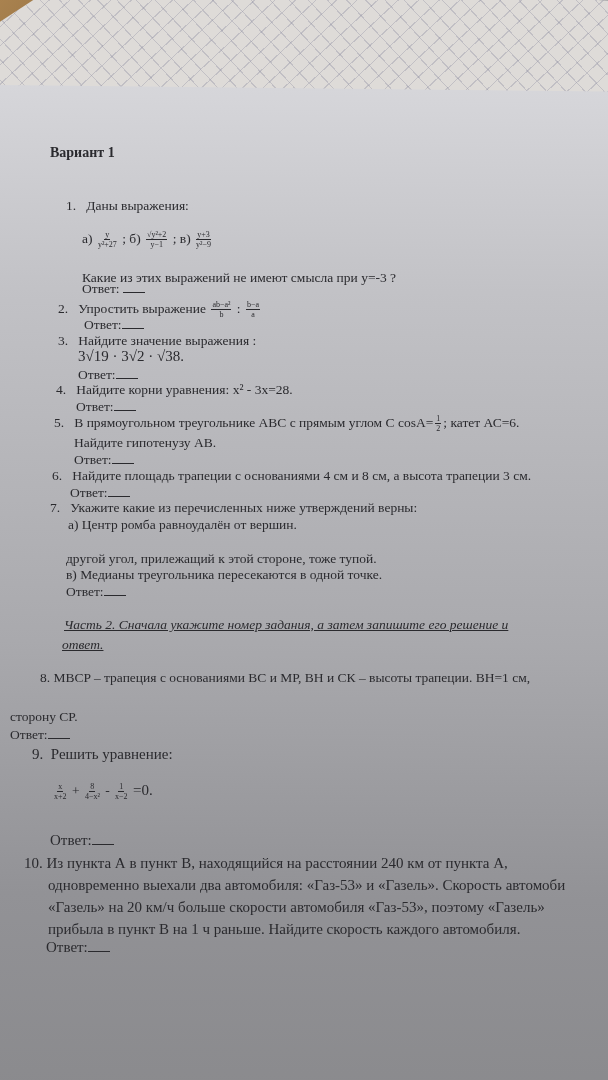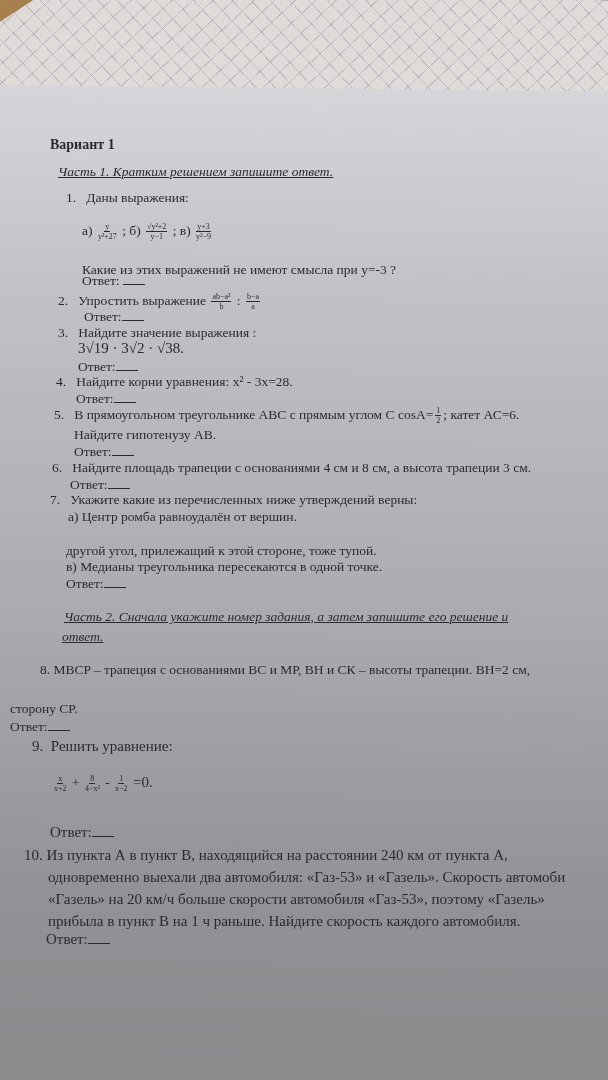--- a/index.html
+++ b/index.html
@@ -21,41 +21,40 @@
       repeating-linear-gradient(-45deg, rgba(140,140,160,.35) 0 1px, transparent 1px 14px);
     transform:rotate(2deg);
     clip-path:polygon(12% 0,100% 0,100% 100%,0 100%,0 40%);
   }
   .sheet {
     position:absolute; left:-10px; top:85px; width:640px; height:1010px;
     background:linear-gradient(180deg,#d6d6da 0%,#c2c2c6 20%,#a9a9ad 55%,#929296 80%,#8a8a8d 100%);
     transform:rotate(0.6deg);
     transform-origin:top left;
   }
-  .content { position:absolute; left:0; top:0; width:608px; height:952px; font-size:13.5px; line-height:17px; }
+  .content { position:absolute; left:0; top:8px; width:608px; height:952px; font-size:13.5px; line-height:17px; }
   .abs { position:absolute; white-space:nowrap; }
   .title { font-weight:bold; font-size:14px; }
   .part-head { font-style:italic; text-decoration:underline; font-size:13.5px; }
   .answer-line { display:inline-block; width:22px; border-bottom:1px solid #2a2a2e; height:12px; vertical-align:baseline; }
   .frac { display:inline-flex; flex-direction:column; align-items:center; vertical-align:middle; font-size:8px; line-height:9px; margin:0 2px; }
   .frac .num { border-bottom:1px solid #2a2a2e; padding:0 1px; }
   .big { font-size:15px; }
 </style>
 </head>
 <body>
 
 <div class="wood"></div>
 <div class="grid-paper"></div>
 <div class="sheet"></div>
 
 <div class="content">
 
   <div class="abs title" style="left:50px;top:136px;">Вариант 1</div>
 
-  <div class="abs part-head" style="left:58px;top:163px;">Часть 1. Кратким решением запишите ответ.</div>
 
   <div class="abs" style="left:66px;top:189px;">
     <span>1.</span>
     &nbsp;&nbsp;<span>Даны выражения:</span>
   </div>
   <div class="abs" style="left:82px;top:222px;">
     <span>а)</span>
     <span class="frac">
         <span class="num">y</span>
         <span>y²+27</span>
@@ -140,21 +139,21 @@
   <div class="abs" style="left:66px;top:558px;">в) Медианы треугольника пересекаются в одной точке.</div>
   <div class="abs" style="left:66px;top:575px;">
     <span>Ответ:</span><span class="answer-line"></span>
   </div>
 
   <div class="abs part-head" style="left:64px;top:608px;">Часть 2. Сначала укажите номер задания, а затем запишите его решение и</div>
   <div class="abs part-head" style="left:62px;top:628px;">ответ.</div>
 
   <div class="abs" style="left:40px;top:661px;">
     <span>8.</span>
-    <span>MBCP – трапеция с основаниями ВС и МР, ВН и СК – высоты трапеции. ВН=2 см,</span>
+    <span>MBCP – трапеция с основаниями ВС и МР, ВН и СК – высоты трапеции. ВН=1 см,</span>
   </div>
   <div class="abs" style="left:10px;top:700px;">сторону СР.</div>
   <div class="abs" style="left:10px;top:718px;">
     <span>Ответ:</span><span class="answer-line"></span>
   </div>
 
   <div class="abs big" style="left:32px;top:738px;">
     <span>9.</span>
     &nbsp;<span>Решить уравнение:</span>
   </div>

